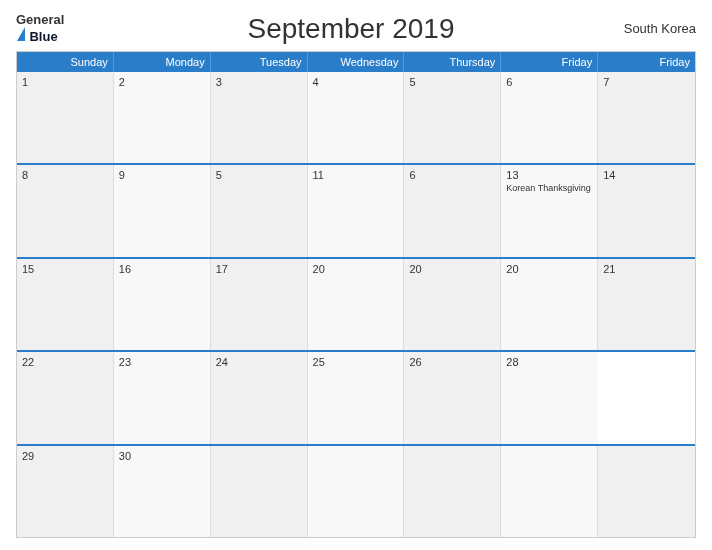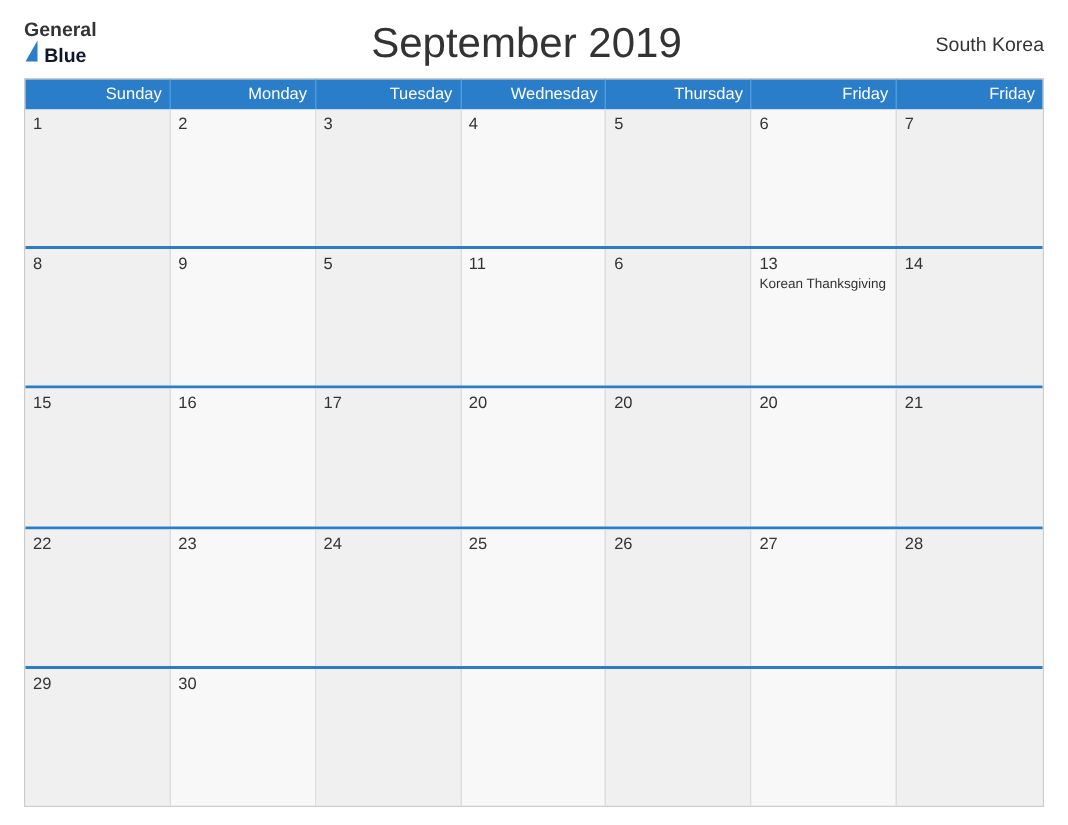--- a/index.html
+++ b/index.html
@@ -226,23 +226,20 @@
           <div class="cell">
             <span class="cell-number">24</span>
           </div>
           <div class="cell">
             <span class="cell-number">25</span>
           </div>
           <div class="cell">
             <span class="cell-number">26</span>
           </div>
           <div class="cell">
-            <span class="cell-number">27</span>
-          </div>
-          <div class="cell">
             <span class="cell-number">28</span>
           </div>
         </div>
         <div class="week-row">
           <div class="cell">
             <span class="cell-number">29</span>
           </div>
           <div class="cell">
             <span class="cell-number">30</span>
           </div>

